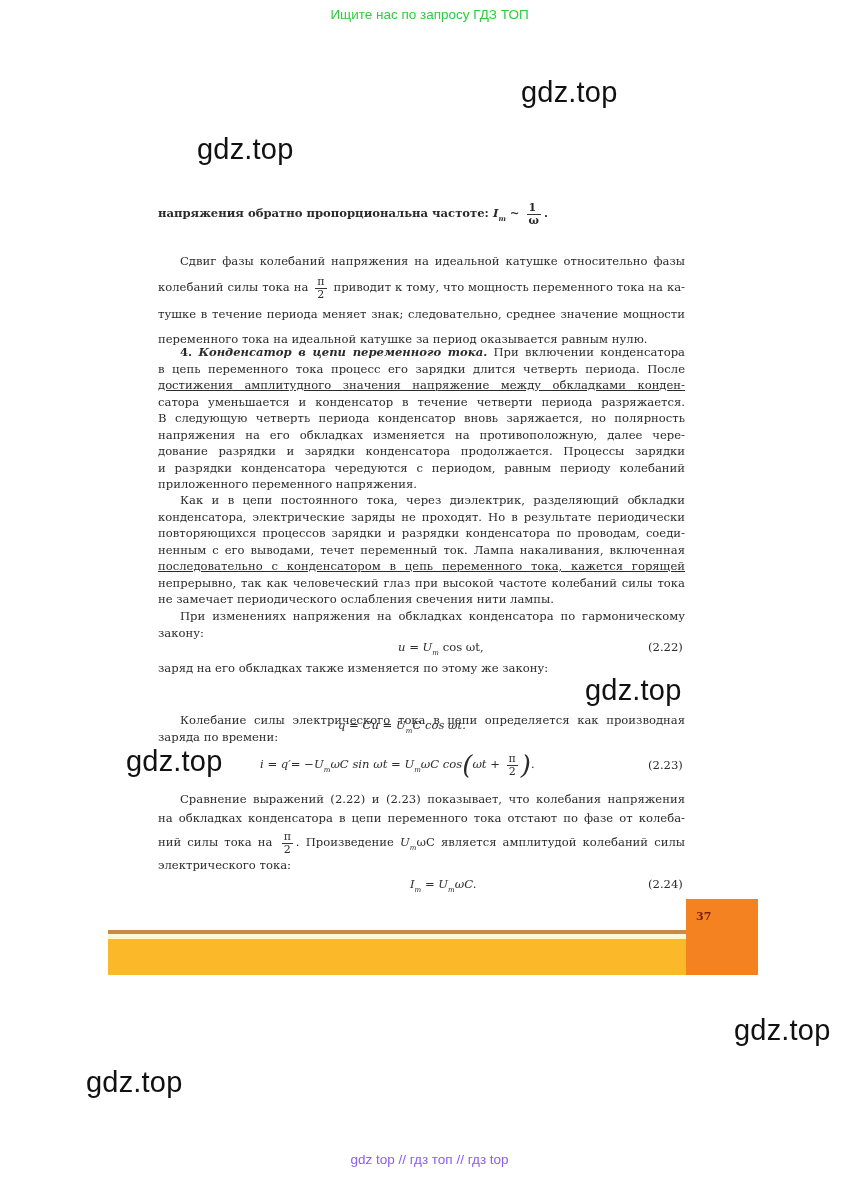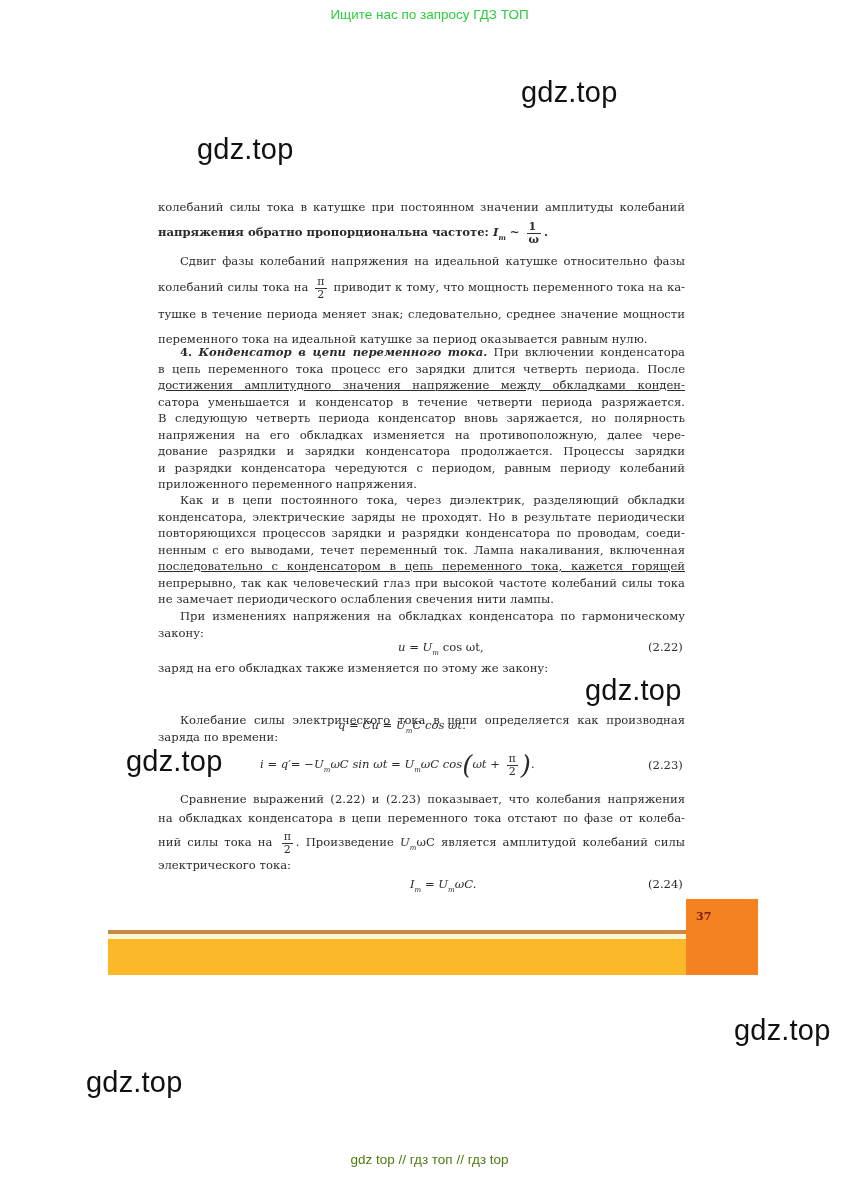--- a/index.html
+++ b/index.html
@@ -32,33 +32,32 @@
   .formula { position: absolute; font-size: 11.6px; white-space: nowrap; color: #2b2b2b; }
   .eqnum { position: absolute; font-size: 11.6px; color: #2b2b2b; }
   .paren { font-size: 26px; vertical-align: middle; font-weight: 100; line-height: 1; }
   .band-thin { position: absolute; left: 108px; top: 930px; width: 578px; height: 4px; background: #c98a45; }
   .band-cream { position: absolute; left: 108px; top: 934px; width: 578px; height: 5px; background: #fff6d6; }
   .band-main { position: absolute; left: 108px; top: 939px; width: 578px; height: 36px; background: #fbb829; }
   .page-box { position: absolute; left: 686px; top: 899px; width: 72px; height: 76px; background: #f58220; }
   .page-num { position: absolute; left: 10px; top: 11px; font-size: 11px; font-weight: bold; color: #7a1e10; }
   .bottom-links {
     position: absolute; top: 1152px; left: 0; width: 859px; text-align: center;
-    font-family: "Liberation Sans", sans-serif; font-size: 13.5px; color: #4d7c0f;
+    font-family: "Liberation Sans", sans-serif; font-size: 13.5px; color: #8b5cf6;
   }
 </style>
 </head>
 <body>
 
 <div class="top-banner">Ищите нас по запросу ГДЗ ТОП</div>
 
 <div class="wm" style="left:521px;top:78px;">gdz.top</div>
 <div class="wm" style="left:197px;top:135px;">gdz.top</div>
 
 <div class="page-text" style="top:198px;">
-  <span class="line">колебаний силы тока в катушке при постоянном значении амплитуды колебаний</span>
   <span class="line last" style="height:30px;line-height:30px;font-weight:bold;">
     <span>напряжения обратно пропорциональна частоте: </span><span class="it">I</span><span class="sub">m</span><span> ~ </span><span class="frac"><span class="num">1</span><span class="den">ω</span></span><span>.</span>
   </span>
 </div>
 
 <div class="page-text" style="top:250px;">
   <span class="line indent" style="height:22px;line-height:22px;">Сдвиг фазы колебаний напряжения на идеальной катушке относительно фазы</span>
   <span class="line" style="height:30px;line-height:30px;">
     <span>колебаний силы тока на</span> <span class="frac"><span class="num">π</span><span class="den">2</span></span> <span>приводит к тому, что мощность переменного тока на ка-</span>
   </span>

